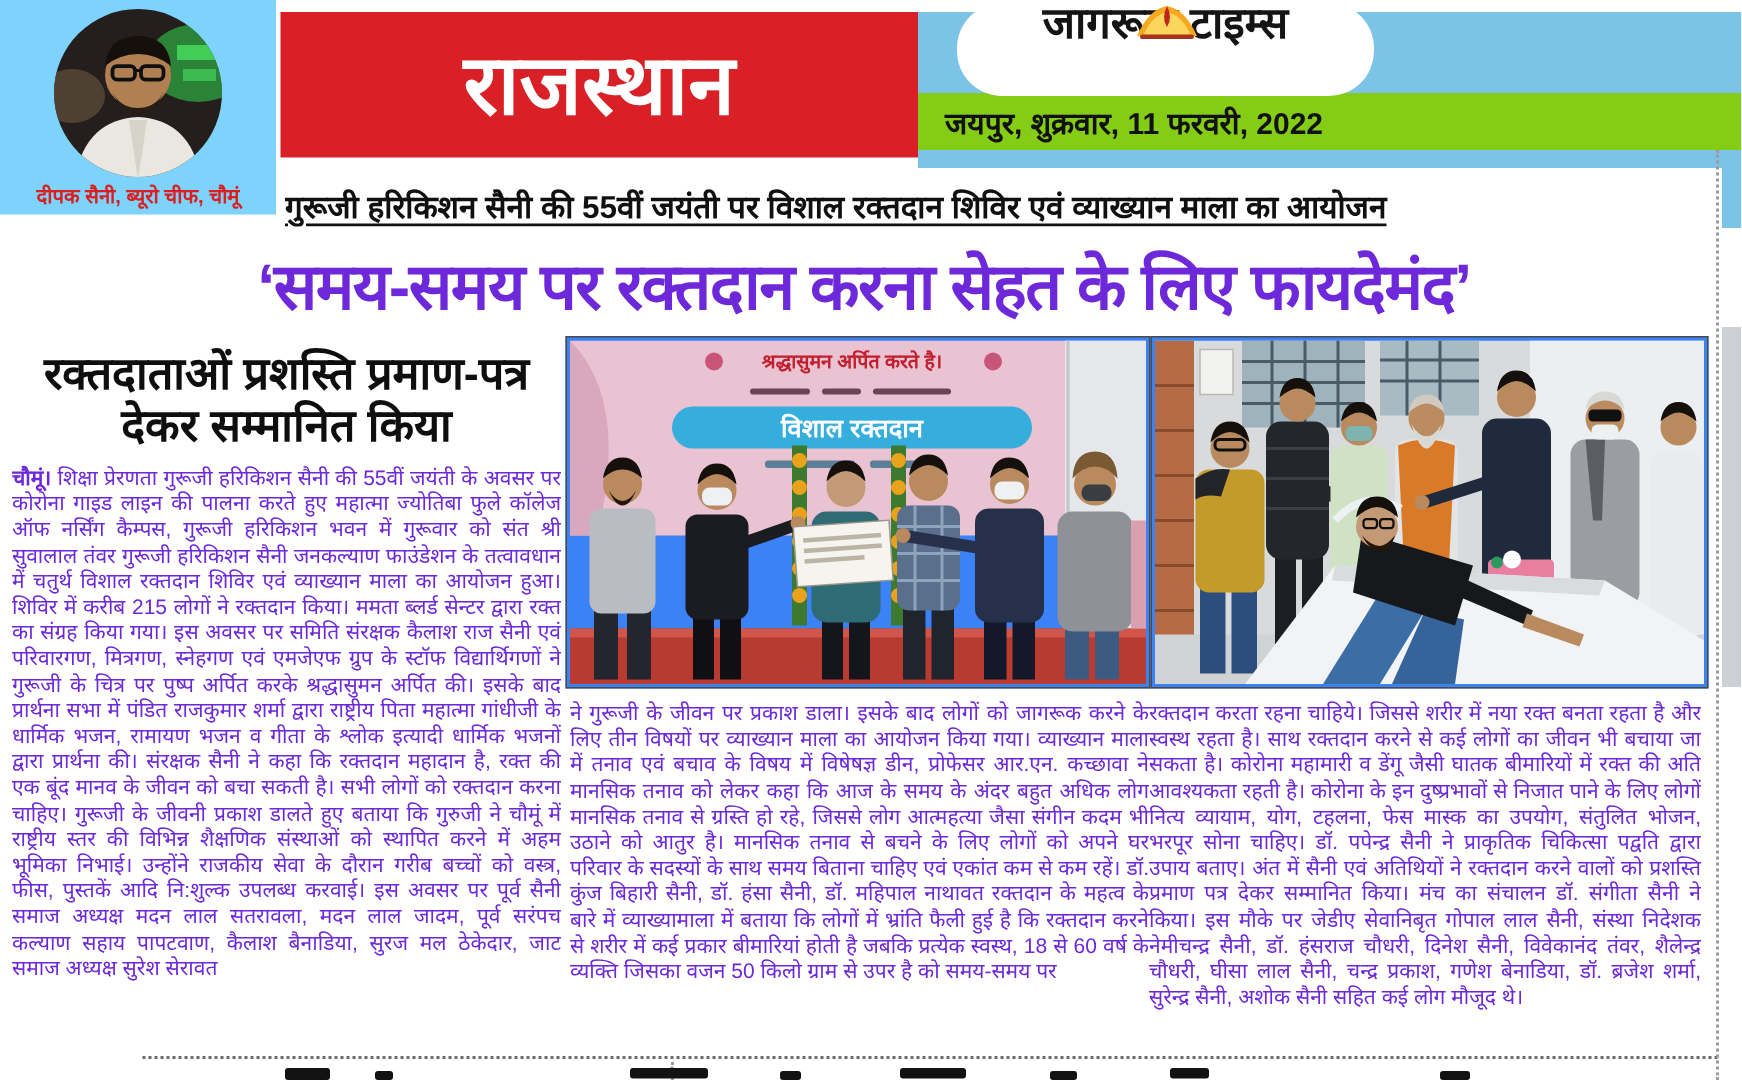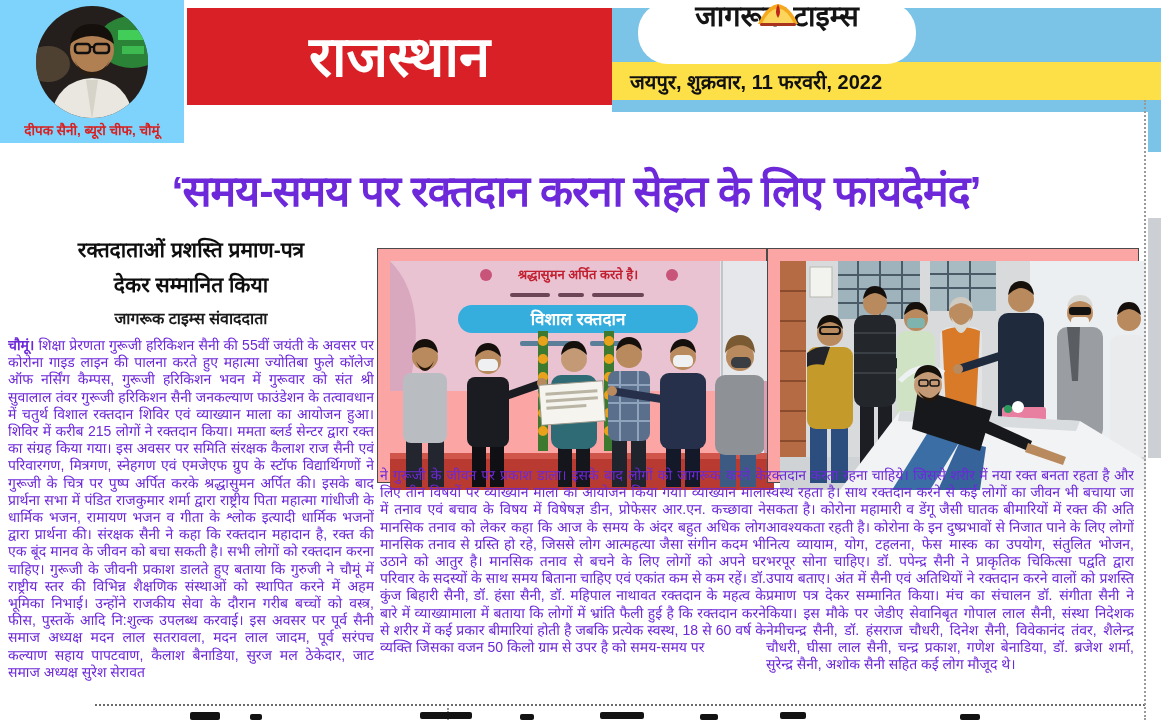--- a/index.html
+++ b/index.html
@@ -18,48 +18,48 @@
 
   
   .masthead-red{position:absolute;left:187px;top:8px;width:425px;height:97px;background:#d92027;
     display:flex;align-items:center;justify-content:center;overflow:hidden;text-align:right;}
   .masthead-red span{color:#ffffff;font-weight:800;font-size:56px;line-height:1;}
 
   
   .header-right{position:absolute;left:612px;top:0;width:549px;height:114px;}
   .hr-band-top{position:absolute;left:0;top:8px;width:549px;height:54px;background:#7cc3e8;}
   .hr-band-bottom{position:absolute;left:0;top:100px;width:549px;height:12px;background:#7cc3e8;}
-  .hr-date-band{position:absolute;left:0;top:62px;width:549px;height:38px;background:#fde047;
+  .hr-date-band{position:absolute;left:0;top:62px;width:549px;height:38px;background:#84cc16;
     display:flex;align-items:center;}
   .hr-date-band span{font-weight:bold;font-size:20px;color:#111;padding-left:18px;}
   .hr-pill{position:absolute;left:26px;top:2px;width:278px;height:62px;background:#ffffff;
     border-radius:30px;display:flex;justify-content:center;}
   .hr-pill .paper-name{font-weight:800;font-size:29px;color:#141414;line-height:1;padding-bottom:8px;}
   .diya{position:absolute;left:118px;top:-2px;width:44px;height:26px;}
 
   
   .kicker{position:absolute;left:190px;top:123px;width:930px;overflow:hidden;white-space:nowrap;}
   .kicker span{font-weight:800;font-size:21px;color:#101010;
     text-decoration:underline;text-underline-offset:4px;text-decoration-thickness:2px;}
   .headline{position:absolute;left:12px;top:155px;width:1128px;height:68px;
     display:flex;justify-content:center;align-items:center;overflow:hidden;}
   .headline span{font-weight:800;font-size:43px;letter-spacing:-1px;color:#6d28d9;white-space:nowrap;}
 
   
   .col-left{position:absolute;left:8px;top:232px;width:366px;}
-  .subhead{font-weight:800;font-size:21px;line-height:35px;text-align:center;color:#0e0e0e;}
+  .subhead{font-weight:800;font-size:30px;line-height:35px;text-align:center;color:#0e0e0e;}
   .byline{font-weight:bold;font-size:16px;text-align:center;color:#1a1a1a;margin-top:5px;}
   .bodytext{font-size:14px;line-height:17.2px;text-align:justify;color:#6d28d9;overflow:hidden;}
   .col-left .bodytext{margin-top:8px;height:358px;}
   .lede{font-weight:800;}
   .col-mid-text{position:absolute;left:380px;top:467px;width:386px;height:232px;}
   .col-right-text{position:absolute;left:766px;top:467px;width:368px;height:232px;}
 
   
-  .photo{position:absolute;top:248px;background:#fca5a5;border:1px solid #4a4a4a;padding:12px;box-sizing:border-box;}
+  .photo{position:absolute;top:224px;background:#3b82f6;border:1px solid #4a4a4a;padding:2px;box-sizing:border-box;}
   .photo1{left:377px;width:390px;height:235px;}
   .photo2{left:767px;width:372px;height:235px;}
   .photo svg{display:block;}
 
   
   .dot-hline{position:absolute;left:95px;top:704px;width:1050px;border-top:2px dotted #6b6b6b;}
   .dot-vline-right{position:absolute;left:1144px;top:100px;height:620px;border-left:2px dotted #9a9a9a;}
   .dot-vstub{position:absolute;left:447px;top:708px;height:12px;border-left:2px dotted #9a9a9a;}
   .strip-blue{position:absolute;left:1148px;top:112px;width:13px;height:40px;background:#7cc3e8;}
   .strip-gray{position:absolute;left:1148px;top:218px;width:13px;height:240px;background:#ccd0d4;}
@@ -114,31 +114,33 @@
       <svg class="diya" viewBox="0 0 44 26" width="44" height="26">
         <path d="M2 24 Q10 6 22 4 Q34 6 42 24 Z" fill="#f6a81e"></path>
         <path d="M6 24 Q12 10 22 8 Q32 10 38 24 Z" fill="#fcd55c"></path>
         <path d="M22 4 Q18 12 22 18 Q26 12 22 4 Z" fill="#c0251c"></path>
         <rect x="4" y="23" width="36" height="3" rx="1.5" fill="#a8341e"></rect>
       </svg>
       <span class="paper-name">जागरूक टाइम्स</span>
     </div>
   </div>
 
+  <div class="kicker">
+    <span>गुरूजी हरिकिशन सैनी की 55वीं जयंती पर विशाल रक्तदान शिविर एवं व्याख्यान माला का आयोजन</span>
+  </div>
 
   <div class="headline">
     <span>‘समय-समय पर रक्तदान करना सेहत के लिए फायदेमंद’</span>
   </div>
 
   <div class="col-left">
     <div class="subhead">
       <div>रक्तदाताओं प्रशस्ति प्रमाण-पत्र</div>
       <div>देकर सम्मानित किया</div>
     </div>
-    <div class="byline">जागरूक टाइम्स संवाददाता</div>
     <div class="bodytext">
       <span class="lede">चौमूं।</span><span> शिक्षा प्रेरणता गुरूजी हरिकिशन सैनी की 55वीं जयंती के अवसर पर कोरोना गाइड लाइन की पालना करते हुए महात्मा ज्योतिबा फुले कॉलेज ऑफ नर्सिंग कैम्पस, गुरूजी हरिकिशन भवन में गुरूवार को संत श्री सुवालाल तंवर गुरूजी हरिकिशन सैनी जनकल्याण फाउंडेशन के तत्वावधान में चतुर्थ विशाल रक्तदान शिविर एवं व्याख्यान माला का आयोजन हुआ। शिविर में करीब 215 लोगों ने रक्तदान किया। ममता ब्लर्ड सेन्टर द्वारा रक्त का संग्रह किया गया। इस अवसर पर समिति संरक्षक कैलाश राज सैनी एवं परिवारगण, मित्रगण, स्नेहगण एवं एमजेएफ ग्रुप के स्टॉफ विद्यार्थिगणों ने गुरूजी के चित्र पर पुष्प अर्पित करके श्रद्धासुमन अर्पित की। इसके बाद प्रार्थना सभा में पंडित राजकुमार शर्मा द्वारा राष्ट्रीय पिता महात्मा गांधीजी के धार्मिक भजन, रामायण भजन व गीता के श्लोक इत्यादी धार्मिक भजनों द्वारा प्रार्थना की। संरक्षक सैनी ने कहा कि रक्तदान महादान है, रक्त की एक बूंद मानव के जीवन को बचा सकती है। सभी लोगों को रक्तदान करना चाहिए। गुरूजी के जीवनी प्रकाश डालते हुए बताया कि गुरुजी ने चौमूं में राष्ट्रीय स्तर की विभिन्न शैक्षणिक संस्थाओं को स्थापित करने में अहम भूमिका निभाई। उन्होंने राजकीय सेवा के दौरान गरीब बच्चों को वस्त्र, फीस, पुस्तकें आदि नि:शुल्क उपलब्ध करवाई। इस अवसर पर पूर्व सैनी समाज अध्यक्ष मदन लाल सतरावला, मदन लाल जादम, पूर्व सरंपच कल्याण सहाय पापटवाण, कैलाश बैनाडिया, सुरज मल ठेकेदार, जाट समाज अध्यक्ष सुरेश सेरावत</span>
     </div>
   </div>
 
   <div class="photo photo1">
     <svg viewBox="0 0 384 229" width="384" height="229">
 
       <rect x="0" y="0" width="384" height="130" fill="#e9c3d2"></rect>
       <path d="M0 0 Q40 40 18 130 L0 130 Z" fill="#d9a8bf"></path>

